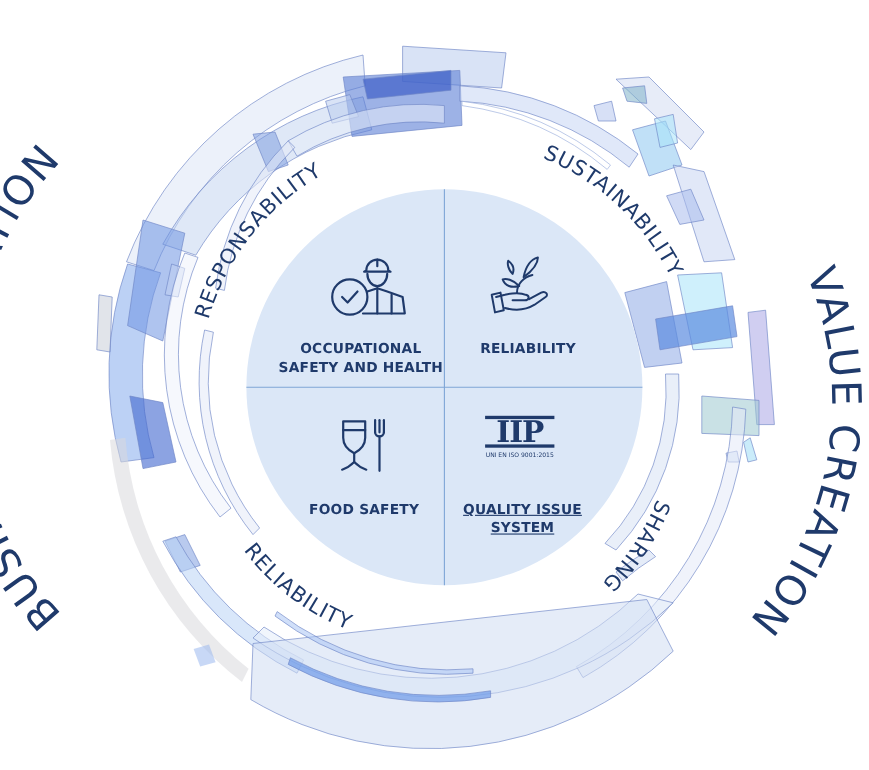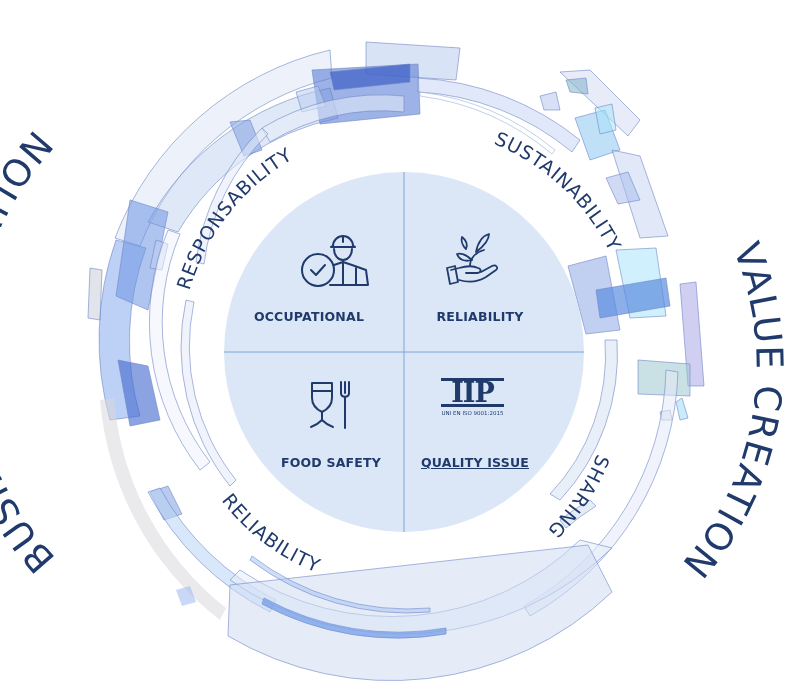--- a/index.html
+++ b/index.html
@@ -136,24 +136,26 @@
     <textPath href="#p-inner-tr" startOffset="50%" text-anchor="middle">SUSTAINABILITY</textPath>
   </text>
   <text class="ring-text inner-text">
     <textPath href="#p-inner-br" startOffset="50%" text-anchor="middle">SHARING</textPath>
   </text>
   <text class="ring-text inner-text">
     <textPath href="#p-inner-bl" startOffset="50%" text-anchor="middle">RELIABILITY</textPath>
   </text>
 </svg>
 
-<div class="quad-label" style="left:224px; top:308px;">
+<div class="quad-label" style="left:243px; top:308px;">
   <div>OCCUPATIONAL</div>
+  <div>SAFETY AND HEALTH</div>
 </div>
 <div class="quad-label" style="left:395px; top:308px;">
   <div>RELIABILITY</div>
 </div>
 <div class="quad-label" style="left:246px; top:454px;">
   <div>FOOD SAFETY</div>
 </div>
 <div class="quad-label" style="left:390px; top:454px;text-decoration:underline;">
   <div>QUALITY ISSUE</div>
+  <div>SYSTEM</div>
 </div>
 
 </body></html>

